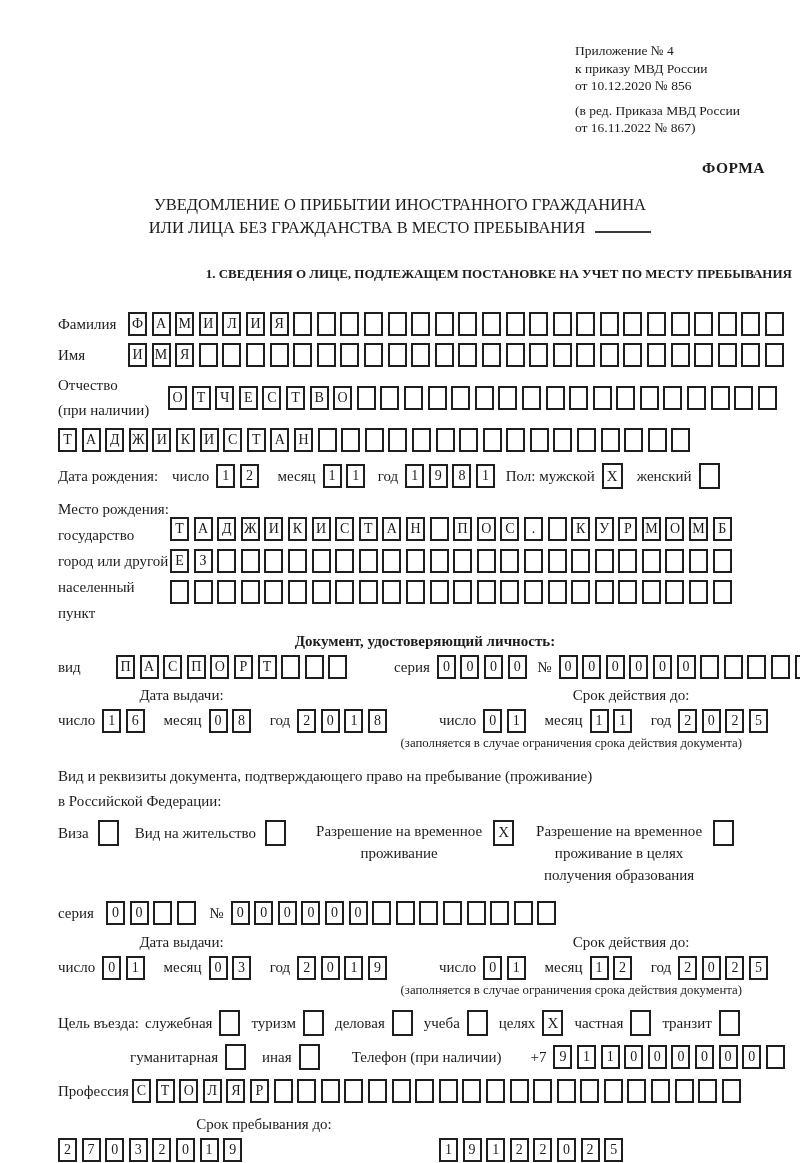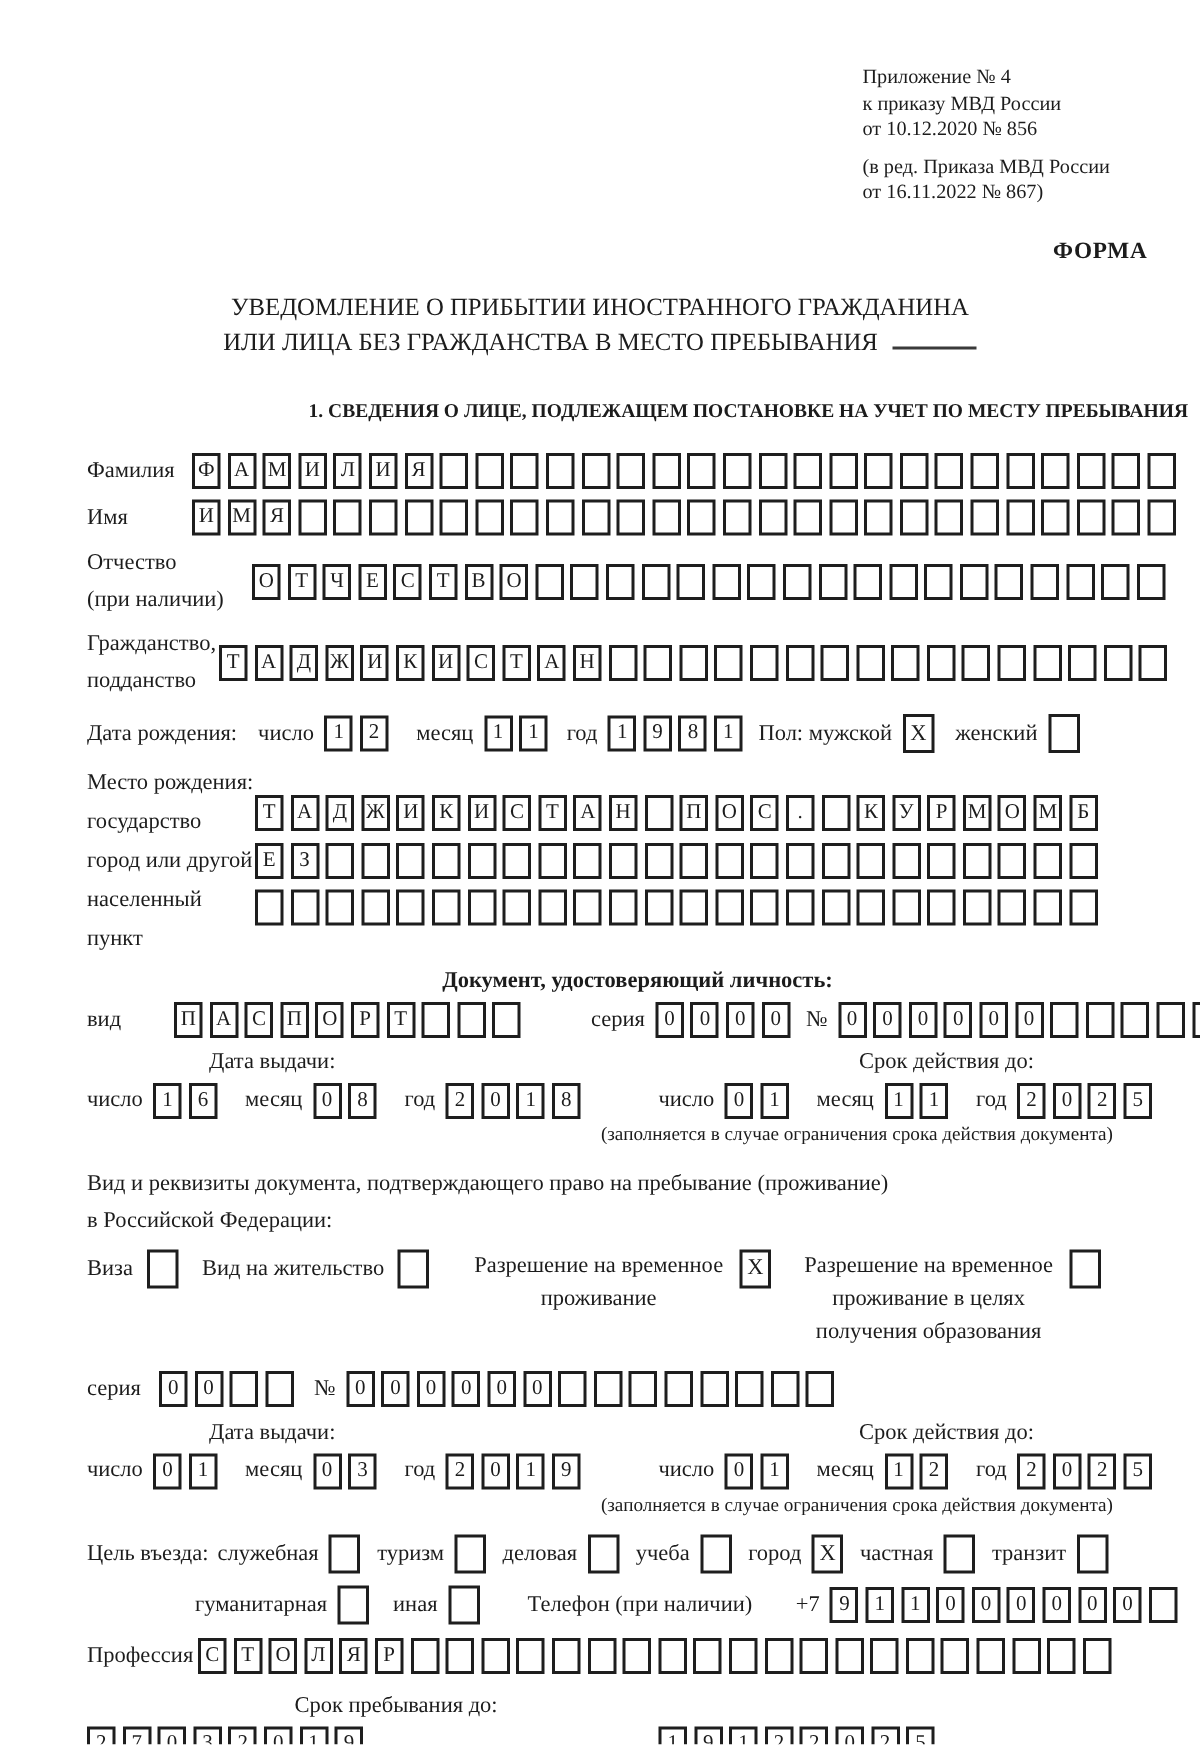--- a/index.html
+++ b/index.html
@@ -86,21 +86,21 @@
     <div>УВЕДОМЛЕНИЕ О ПРИБЫТИИ ИНОСТРАННОГО ГРАЖДАНИНА</div>
     <div>
       <span>ИЛИ ЛИЦА БЕЗ ГРАЖДАНСТВА В МЕСТО ПРЕБЫВАНИЯ</span><span class="title-underline"></span>
     </div>
   </div>
 
   <div class="inner">
 
     <div class="sec1">1. СВЕДЕНИЯ О ЛИЦЕ, ПОДЛЕЖАЩЕМ ПОСТАНОВКЕ НА УЧЕТ ПО МЕСТУ ПРЕБЫВАНИЯ</div>
 
-    <div class="frow" style="margin-top:19px">
+    <div class="frow" style="margin-top:29px">
       <div class="flabel wl-surname">Фамилия</div>
       <div class="boxes">
           <span class="cb">Ф</span>
           <span class="cb">А</span>
           <span class="cb">М</span>
           <span class="cb">И</span>
           <span class="cb">Л</span>
           <span class="cb">И</span>
           <span class="cb">Я</span>
           <span class="cb"></span>
@@ -190,24 +190,20 @@
           <span class="cb"></span>
           <span class="cb"></span>
           <span class="cb"></span>
           <span class="cb"></span>
           <span class="cb"></span>
           <span class="cb"></span>
         </div>
     </div>
 
     <div class="frow top">
-      <div class="flabel wl-cit mllbl">
-        <div>Гражданство,</div>
-        <div>подданство</div>
-      </div>
       <div class="boxes">
           <span class="cb">Т</span>
           <span class="cb">А</span>
           <span class="cb">Д</span>
           <span class="cb">Ж</span>
           <span class="cb">И</span>
           <span class="cb">К</span>
           <span class="cb">И</span>
           <span class="cb">С</span>
           <span class="cb">Т</span>
@@ -547,21 +543,21 @@
       </span>
       <span class="pitem">
         <span class="plbl">деловая</span>
         <span class="chk"></span>
       </span>
       <span class="pitem">
         <span class="plbl">учеба</span>
         <span class="chk"></span>
       </span>
       <span class="pitem">
-        <span class="plbl">город</span>
+        <span class="plbl">целях</span>
         <span class="chk">X</span>
       </span>
       <span class="pitem">
         <span class="plbl">частная</span>
         <span class="chk"></span>
       </span>
       <span class="pitem">
         <span class="plbl">транзит</span>
         <span class="chk"></span>
       </span>

